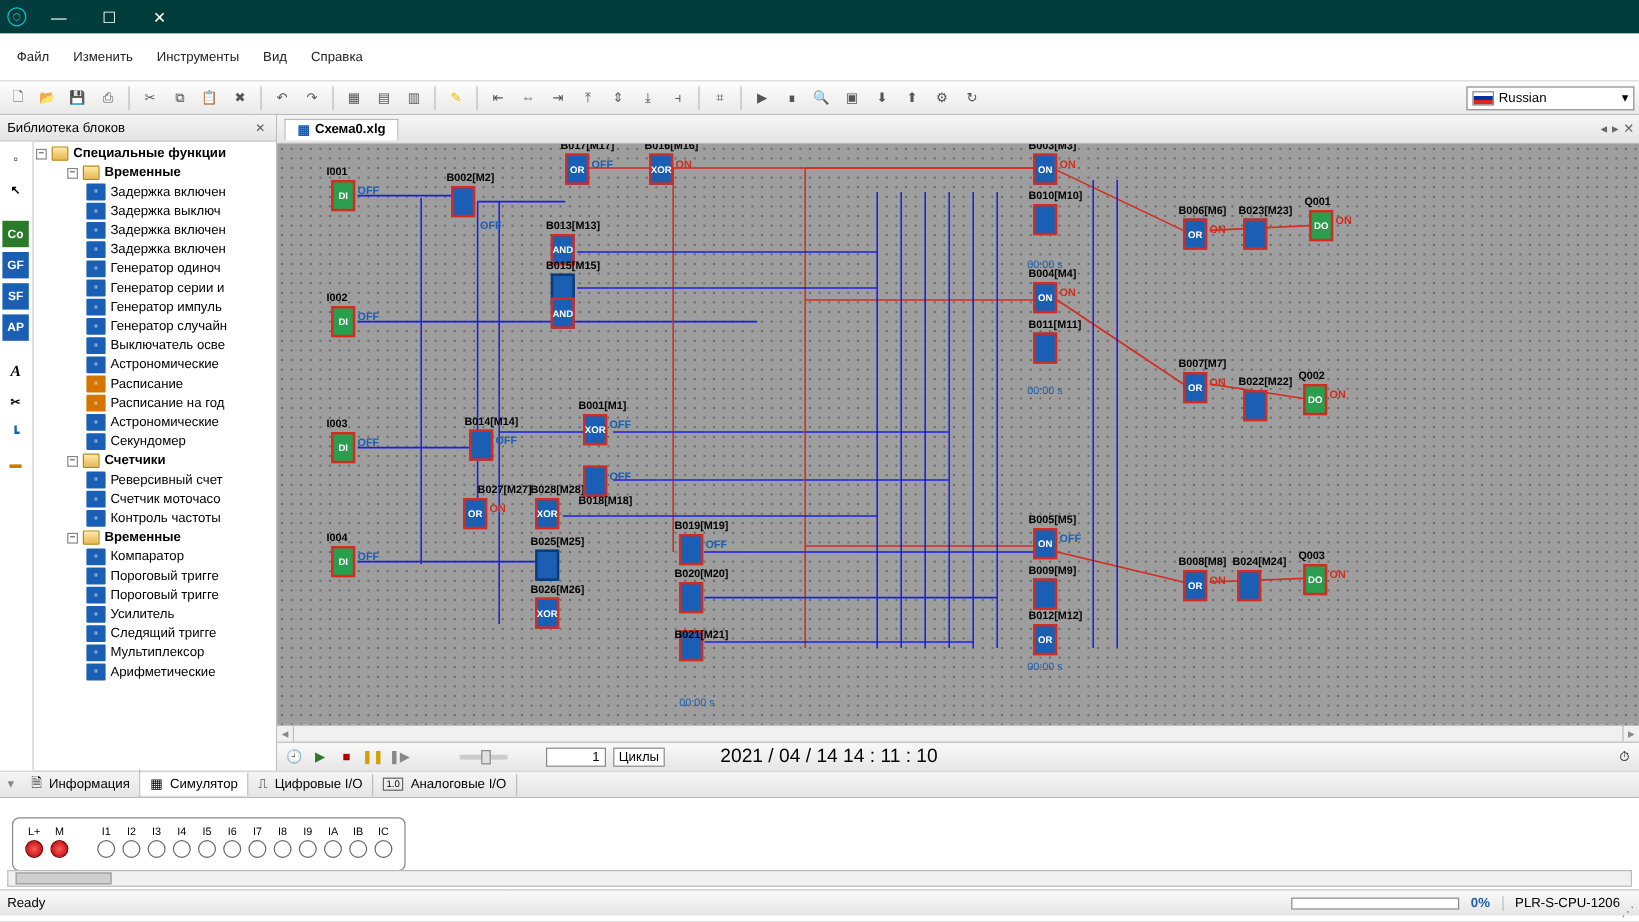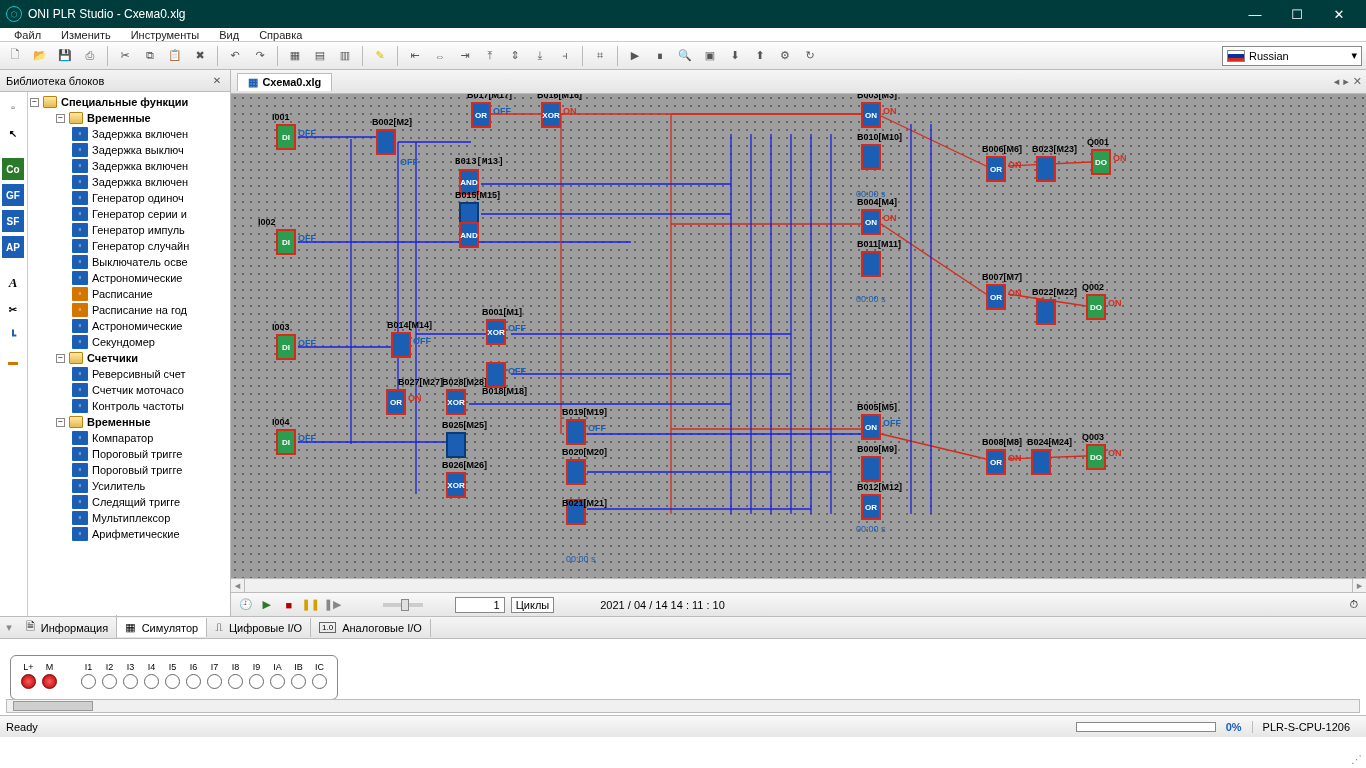--- a/index.html
+++ b/index.html
@@ -5,21 +5,21 @@
 * { box-sizing: border-box; margin: 0; padding: 0; font-family: "Segoe UI", Tahoma, sans-serif; font-size: 11px; }
 body { background: #fff; overflow: hidden; width: 1366px; height: 768px; }
 
 
 .titlebar { background: #003c3c; height: 28px; display: flex; align-items: center; color: #fff; padding: 0 6px; }
 .titlebar .logo { width: 16px; height: 16px; border: 1px solid #00cccc; border-radius: 50%; display: flex; align-items: center; justify-content: center; font-size: 8px; color: #00cccc; margin-right: 6px; }
 .titlebar .title { flex: 1; font-size: 12px; }
 .titlebar .winbtn { width: 42px; height: 28px; display: flex; align-items: center; justify-content: center; font-size: 13px; color: #fff; }
 
 
-.menubar { background: #fff; height: 14px; border-bottom: 1px solid #ccc; display: flex; align-items: center; padding: 0 4px; }
+.menubar { background: #fff; height: 40px; border-bottom: 1px solid #ccc; display: flex; align-items: center; padding: 0 4px; }
 .menubar .item { padding: 3px 10px; color: #222; cursor: default; }
 
 
 .toolbar { background: linear-gradient(#fdfdfd,#e9e9e9); height: 28px; border-bottom: 1px solid #bbb; display: flex; align-items: center; padding: 0 4px; gap: 3px; }
 .tbtn { width: 22px; height: 22px; display: flex; align-items: center; justify-content: center; border: 1px solid transparent; border-radius: 2px; color: #555; }
 .tsep { width: 1px; height: 20px; background: #bbb; margin: 0 3px; }
 .lang { margin-left: auto; display: flex; align-items: center; gap: 4px; border: 1px solid #888; background: #fff; padding: 1px 4px; width: 140px; height: 20px; }
 .lang .flag { width: 18px; height: 12px; background: linear-gradient(#fff 33%, #0033a0 33% 66%, #d52b1e 66%); border: 1px solid #888; }
 .lang .arrow { margin-left: auto; }
 
@@ -66,21 +66,21 @@
 
 svg.wires { position: absolute; top: 0; left: 0; width: 100%; height: 100%; pointer-events: none; }
 svg.wires line, svg.wires polyline { stroke-width: 1.3; fill: none; }
 .wblue { stroke: #1a20e0; }
 .wred  { stroke: #d52b1e; }
 
 
 .simbar { height: 24px; background: linear-gradient(#f9f9f9,#e6e6e6); border-top: 1px solid #bbb; display: flex; align-items: center; gap: 6px; padding: 0 8px; }
 .simbar .icn { width: 16px; height: 16px; display: flex; align-items:center; justify-content:center; }
 .simbar .cycles { border:1px solid #888; padding:1px 4px; background:#fff; width:50px; text-align:right; }
-.simbar .datetime { margin-left: 40px; font-size: 11px; }
+.simbar .datetime { margin-left: 40px; font-size: 16px; }
 
 
 .bottomtabs { height: 23px; background: linear-gradient(#f5f5f5,#e5e5e5); border-top: 1px solid #bbb; border-bottom: 1px solid #bbb; display: flex; align-items: center; }
 .bottomtabs .tab { border-right: 1px solid #bbb; padding: 3px 8px; display: flex; align-items: center; gap: 6px; }
 .bottomtabs .tab.active { background:#fff; }
 
 
 .simio { height: 76px; background: #fff; display: flex; align-items: center; padding: 6px 10px; position:relative; }
 .ioboard { border: 1px solid #888; border-radius: 6px; padding: 6px 10px 10px 10px; background:#fff; }
 .iorow { display: flex; gap: 6px; }
@@ -96,21 +96,20 @@
 .statusbar .progress { margin-left: auto; width: 140px; height: 10px; border: 1px solid #888; background: #fff; }
 .statusbar .pct { margin: 0 10px; color: #1a5fb4; font-weight: bold; }
 .statusbar .cpu { border-left: 1px solid #bbb; padding: 0 10px; }
 .statusbar .resize { margin-left: 10px; color:#888; }
 </style>
 </head>
 <body>
 
 <div class="titlebar">
   <div class="logo">⬡</div>
-  <div class="title">ONI PLR Studio - Схема0.xlg</div>
   <div class="winbtn">—</div>
   <div class="winbtn">☐</div>
   <div class="winbtn">✕</div>
 </div>
 
 <div class="menubar">
   <div class="item">Файл</div>
   <div class="item">Изменить</div>
   <div class="item">Инструменты</div>
   <div class="item">Вид</div>
@@ -354,21 +353,21 @@
           <polyline points="356,340 630,340" class="wblue"></polyline>
           <polyline points="356,378 600,378" class="wblue"></polyline>
           <polyline points="356,415 580,415" class="wblue"></polyline>
           <polyline points="238,310 500,310" class="wblue"></polyline>
           <polyline points="120,45 120,350" class="wblue"></polyline>
         </svg>
     <div class="blk green redb" style="left: 45px; top: 30px;">DI</div>
         <div class="blklbl" style="left: 41px; top: 18px;">I001</div>
         <div class="statelbl off" style="left: 67px; top: 34px;">OFF</div>
         <div class="blk green redb" style="left: 45px; top: 135px;">DI</div>
-        <div class="blklbl" style="left: 27px; top: 123px;">I002</div>
+        <div class="blklbl" style="left: 41px; top: 123px;">I002</div>
         <div class="statelbl off" style="left: 67px; top: 139px;">OFF</div>
         <div class="blk green redb" style="left: 45px; top: 240px;">DI</div>
         <div class="blklbl" style="left: 41px; top: 228px;">I003</div>
         <div class="statelbl off" style="left: 67px; top: 244px;">OFF</div>
         <div class="blk green redb" style="left: 45px; top: 335px;">DI</div>
         <div class="blklbl" style="left: 41px; top: 323px;">I004</div>
         <div class="statelbl off" style="left: 67px; top: 339px;">OFF</div>
         <div class="blk blue redb" style="left: 145px; top: 35px;"></div>
         <div class="blklbl" style="left: 141px; top: 23px;">B002[M2]</div>
         <div class="statelbl off" style="left: 169px; top: 63px;">OFF</div>
@@ -384,21 +383,21 @@
         <div class="blklbl" style="left: 211px; top: 326px;">B025[M25]</div>
         <div class="blk blue redb" style="left: 215px; top: 378px;">XOR</div>
         <div class="blklbl" style="left: 211px; top: 366px;">B026[M26]</div>
         <div class="blk blue redb" style="left: 240px; top: 8px;">OR</div>
         <div class="blklbl" style="left: 236px; top: -4px;">B017[M17]</div>
         <div class="statelbl off" style="left: 262px; top: 12px;">OFF</div>
         <div class="blk blue redb" style="left: 310px; top: 8px;">XOR</div>
         <div class="blklbl" style="left: 306px; top: -4px;">B016[M16]</div>
         <div class="statelbl on" style="left: 332px; top: 12px;">ON</div>
         <div class="blk blue redb" style="left: 228px; top: 75px;">AND</div>
-        <div class="blklbl" style="left: 224px; top: 63px; font-family: Liberation Mono, monospace;">B013[M13]</div>
+        <div class="blklbl" style="left: 224px; top: 63px;">B013[M13]</div>
         <div class="blk blue" style="left: 228px; top: 108px;"> </div>
         <div class="blklbl" style="left: 224px; top: 96px;">B015[M15]</div>
         <div class="blk blue redb" style="left: 228px; top: 128px;">AND</div>
         <div class="blk blue redb" style="left: 255px; top: 225px;">XOR</div>
         <div class="blklbl" style="left: 251px; top: 213px;">B001[M1]</div>
         <div class="statelbl off" style="left: 277px; top: 229px;">OFF</div>
         <div class="blk blue redb" style="left: 255px; top: 268px;"></div>
         <div class="blklbl" style="left: 251px; top: 256px; margin-top: 36px;">B018[M18]</div>
         <div class="statelbl off" style="left: 277px; top: 272px;">OFF</div>
         <div class="blk blue redb" style="left: 335px; top: 325px;"></div>

